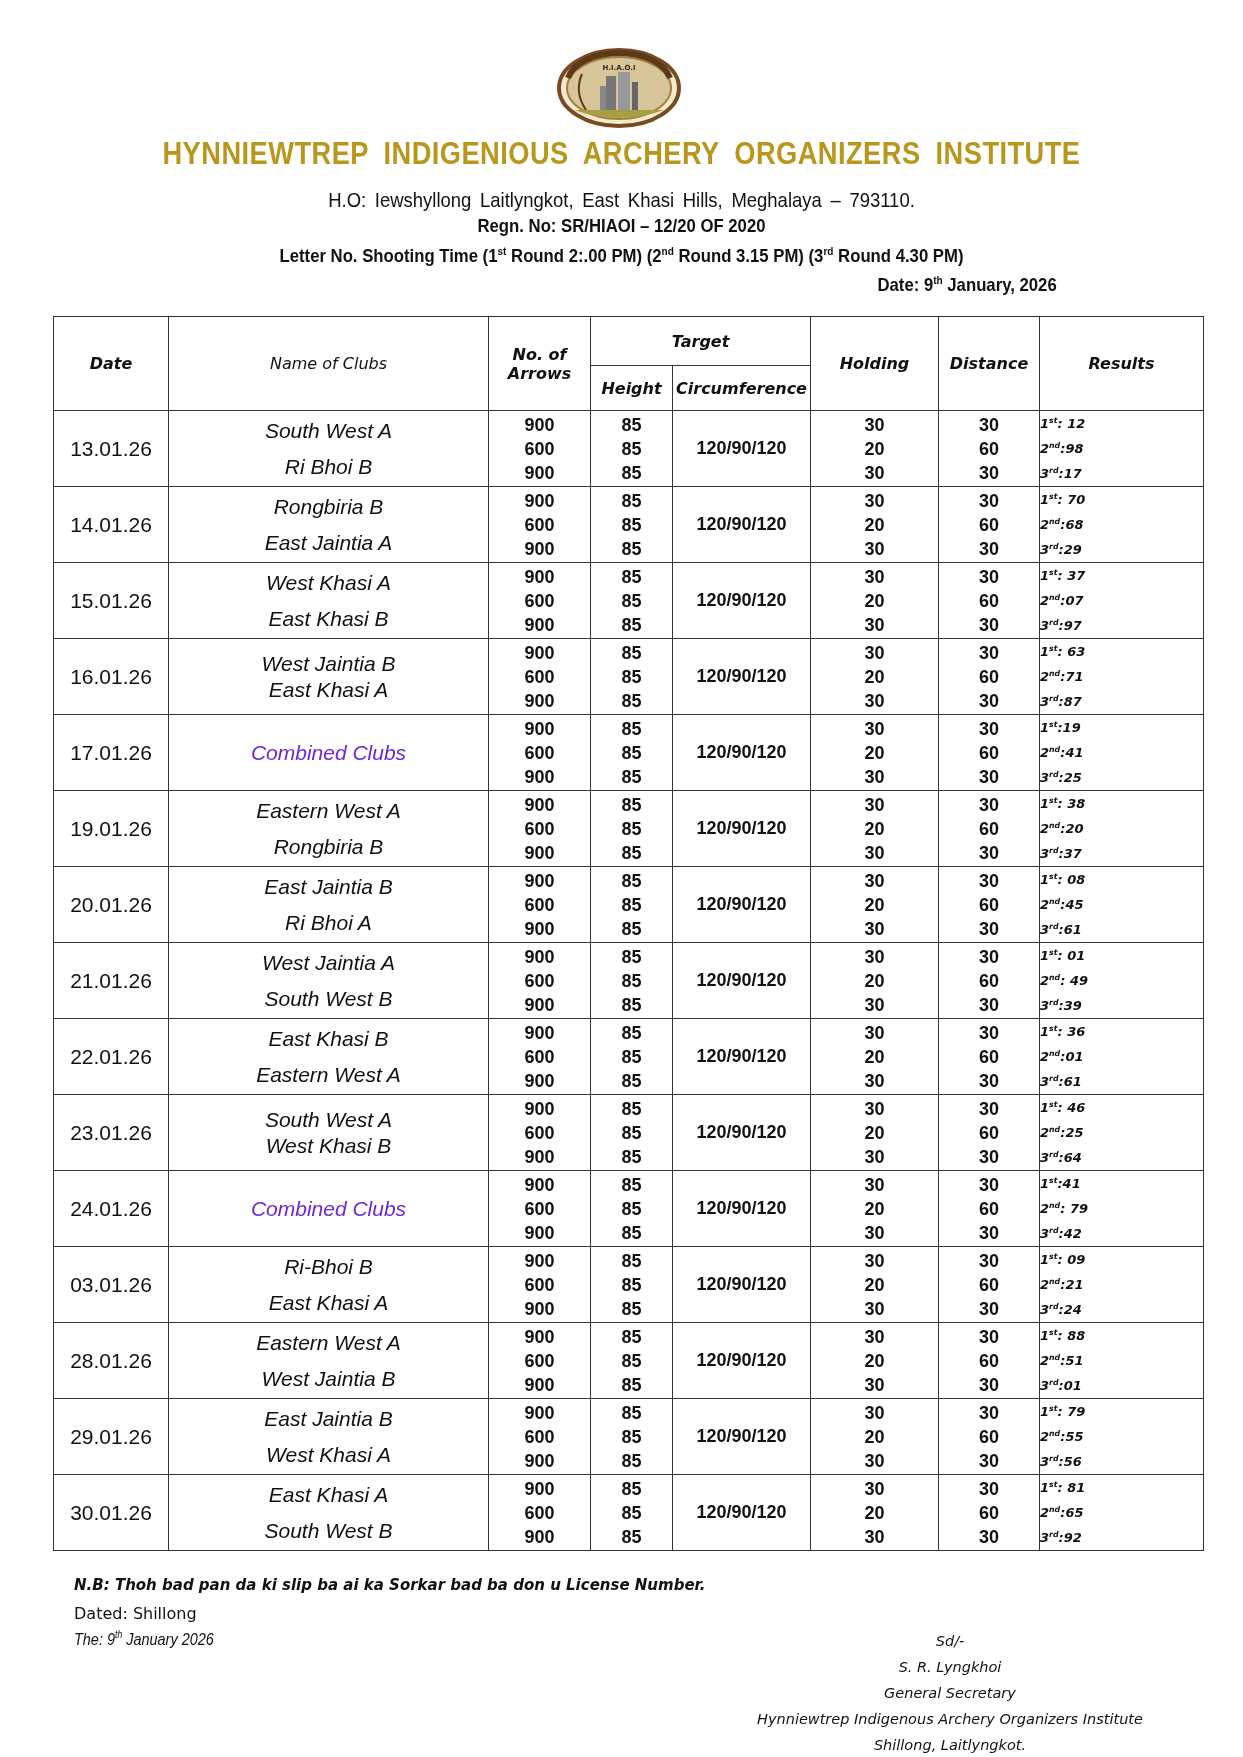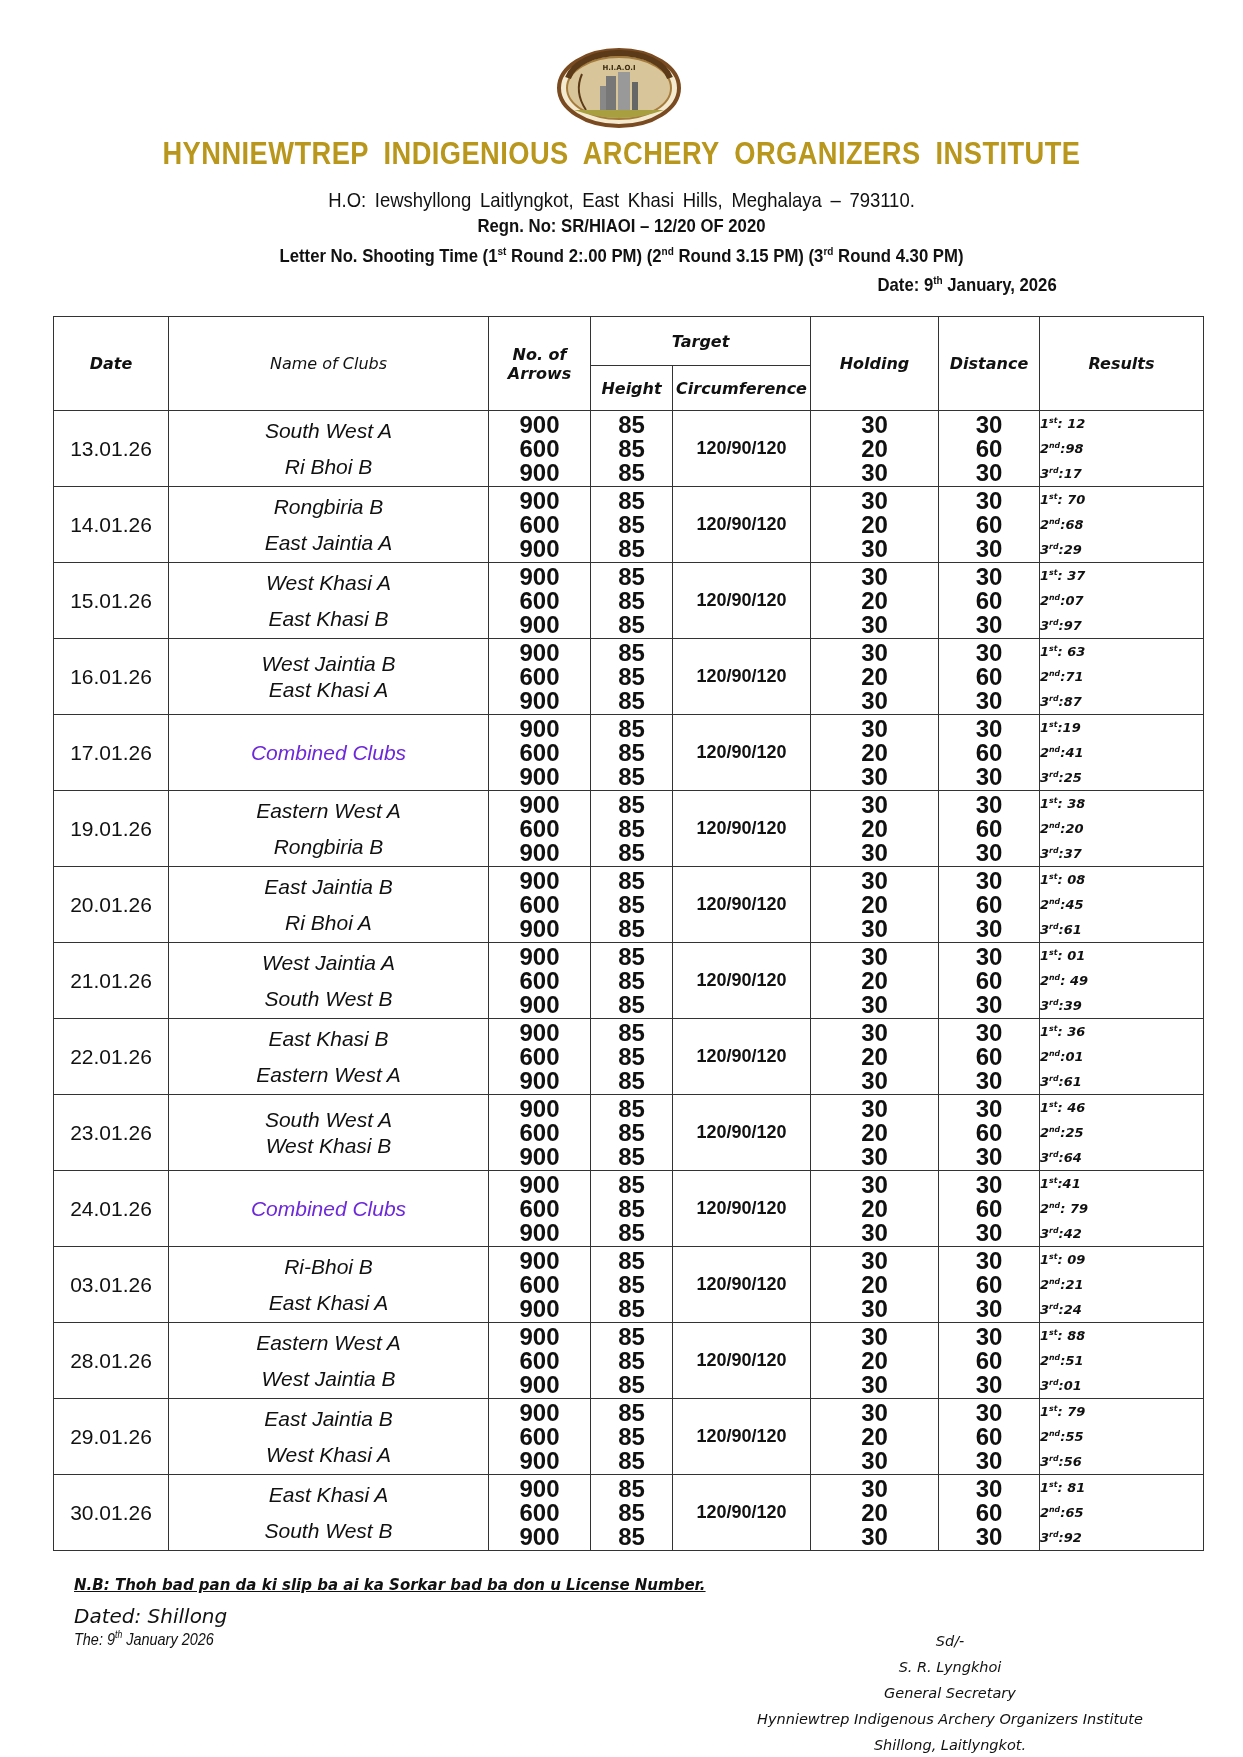--- a/index.html
+++ b/index.html
@@ -16,27 +16,27 @@
   table.sched { position: absolute; left: 53px; top: 316px; width: 1150px; border-collapse: collapse; table-layout: fixed; }
   table.sched th, table.sched td { border: 1.5px solid #333; padding: 0; }
   table.sched th { font-family: "DejaVu Sans", sans-serif; font-style: italic; font-size: 16px; font-weight: bold; height: 48px; }
   table.sched th.normal { font-weight: normal; margin-left: 12px; }
   table.sched th.sub { height: 44px; }
   td { font-size: 20px; text-align: center; vertical-align: middle; }
   td.date { font-size: 21px; text-align: center; }
   td.clubs { font-size: 21px; line-height: 36px; font-style: italic; }
   td.clubs.tight { line-height: 26px; }
   td.clubs.red { color: #6d28d9; }
-  td.stack { font-weight: bold; font-size: 24px; line-height: 24px; }
+  td.stack { font-weight: bold; font-size: 18px; line-height: 24px; }
   td.circ { font-weight: bold; font-size: 18px; }
   td.results { text-align: left; padding-left: 14px; font-family: "DejaVu Sans", sans-serif; font-style: italic; font-weight: bold; font-size: 13px; line-height: 25px; }
   tr.row { height: 76px; }
 
-  .nb { position: absolute; left: 74px; top: 1576px; font-family: "DejaVu Sans", sans-serif; font-style: italic; font-weight: bold; font-size: 15px; text-decoration: underline; }
-  .dated { position: absolute; left: 74px; top: 1604px; font-family: "DejaVu Sans", sans-serif; font-style: italic; font-size: 20px; }
+  .nb { position: absolute; left: 74px; top: 1576px; font-family: "DejaVu Sans", sans-serif; font-style: italic; font-weight: bold; font-size: 15px; }
+  .dated { position: absolute; left: 74px; top: 1604px; font-family: "DejaVu Sans", sans-serif; font-size: 16px; }
   .the { position: absolute; left: 74px; top: 1630px; font-family: "Liberation Sans", sans-serif; font-style: italic; font-size: 17px; transform: scaleX(0.85); transform-origin: left; }
   .sig { position: absolute; left: 740px; width: 420px; top: 1628px; text-align: center; font-family: "DejaVu Sans", sans-serif; font-style: italic; font-size: 14.5px; line-height: 26px; }
 </style>
 </head>
 <body>
 
 <div class="logo">
   <svg width="126" height="80" viewBox="0 0 126 80">
     <ellipse cx="63" cy="40" rx="60" ry="38" fill="#f4ead0" stroke="#7a4a20" stroke-width="4"></ellipse>
     <ellipse cx="63" cy="40" rx="52" ry="31" fill="#d9c59a" stroke="#a67c3c" stroke-width="2"></ellipse>

